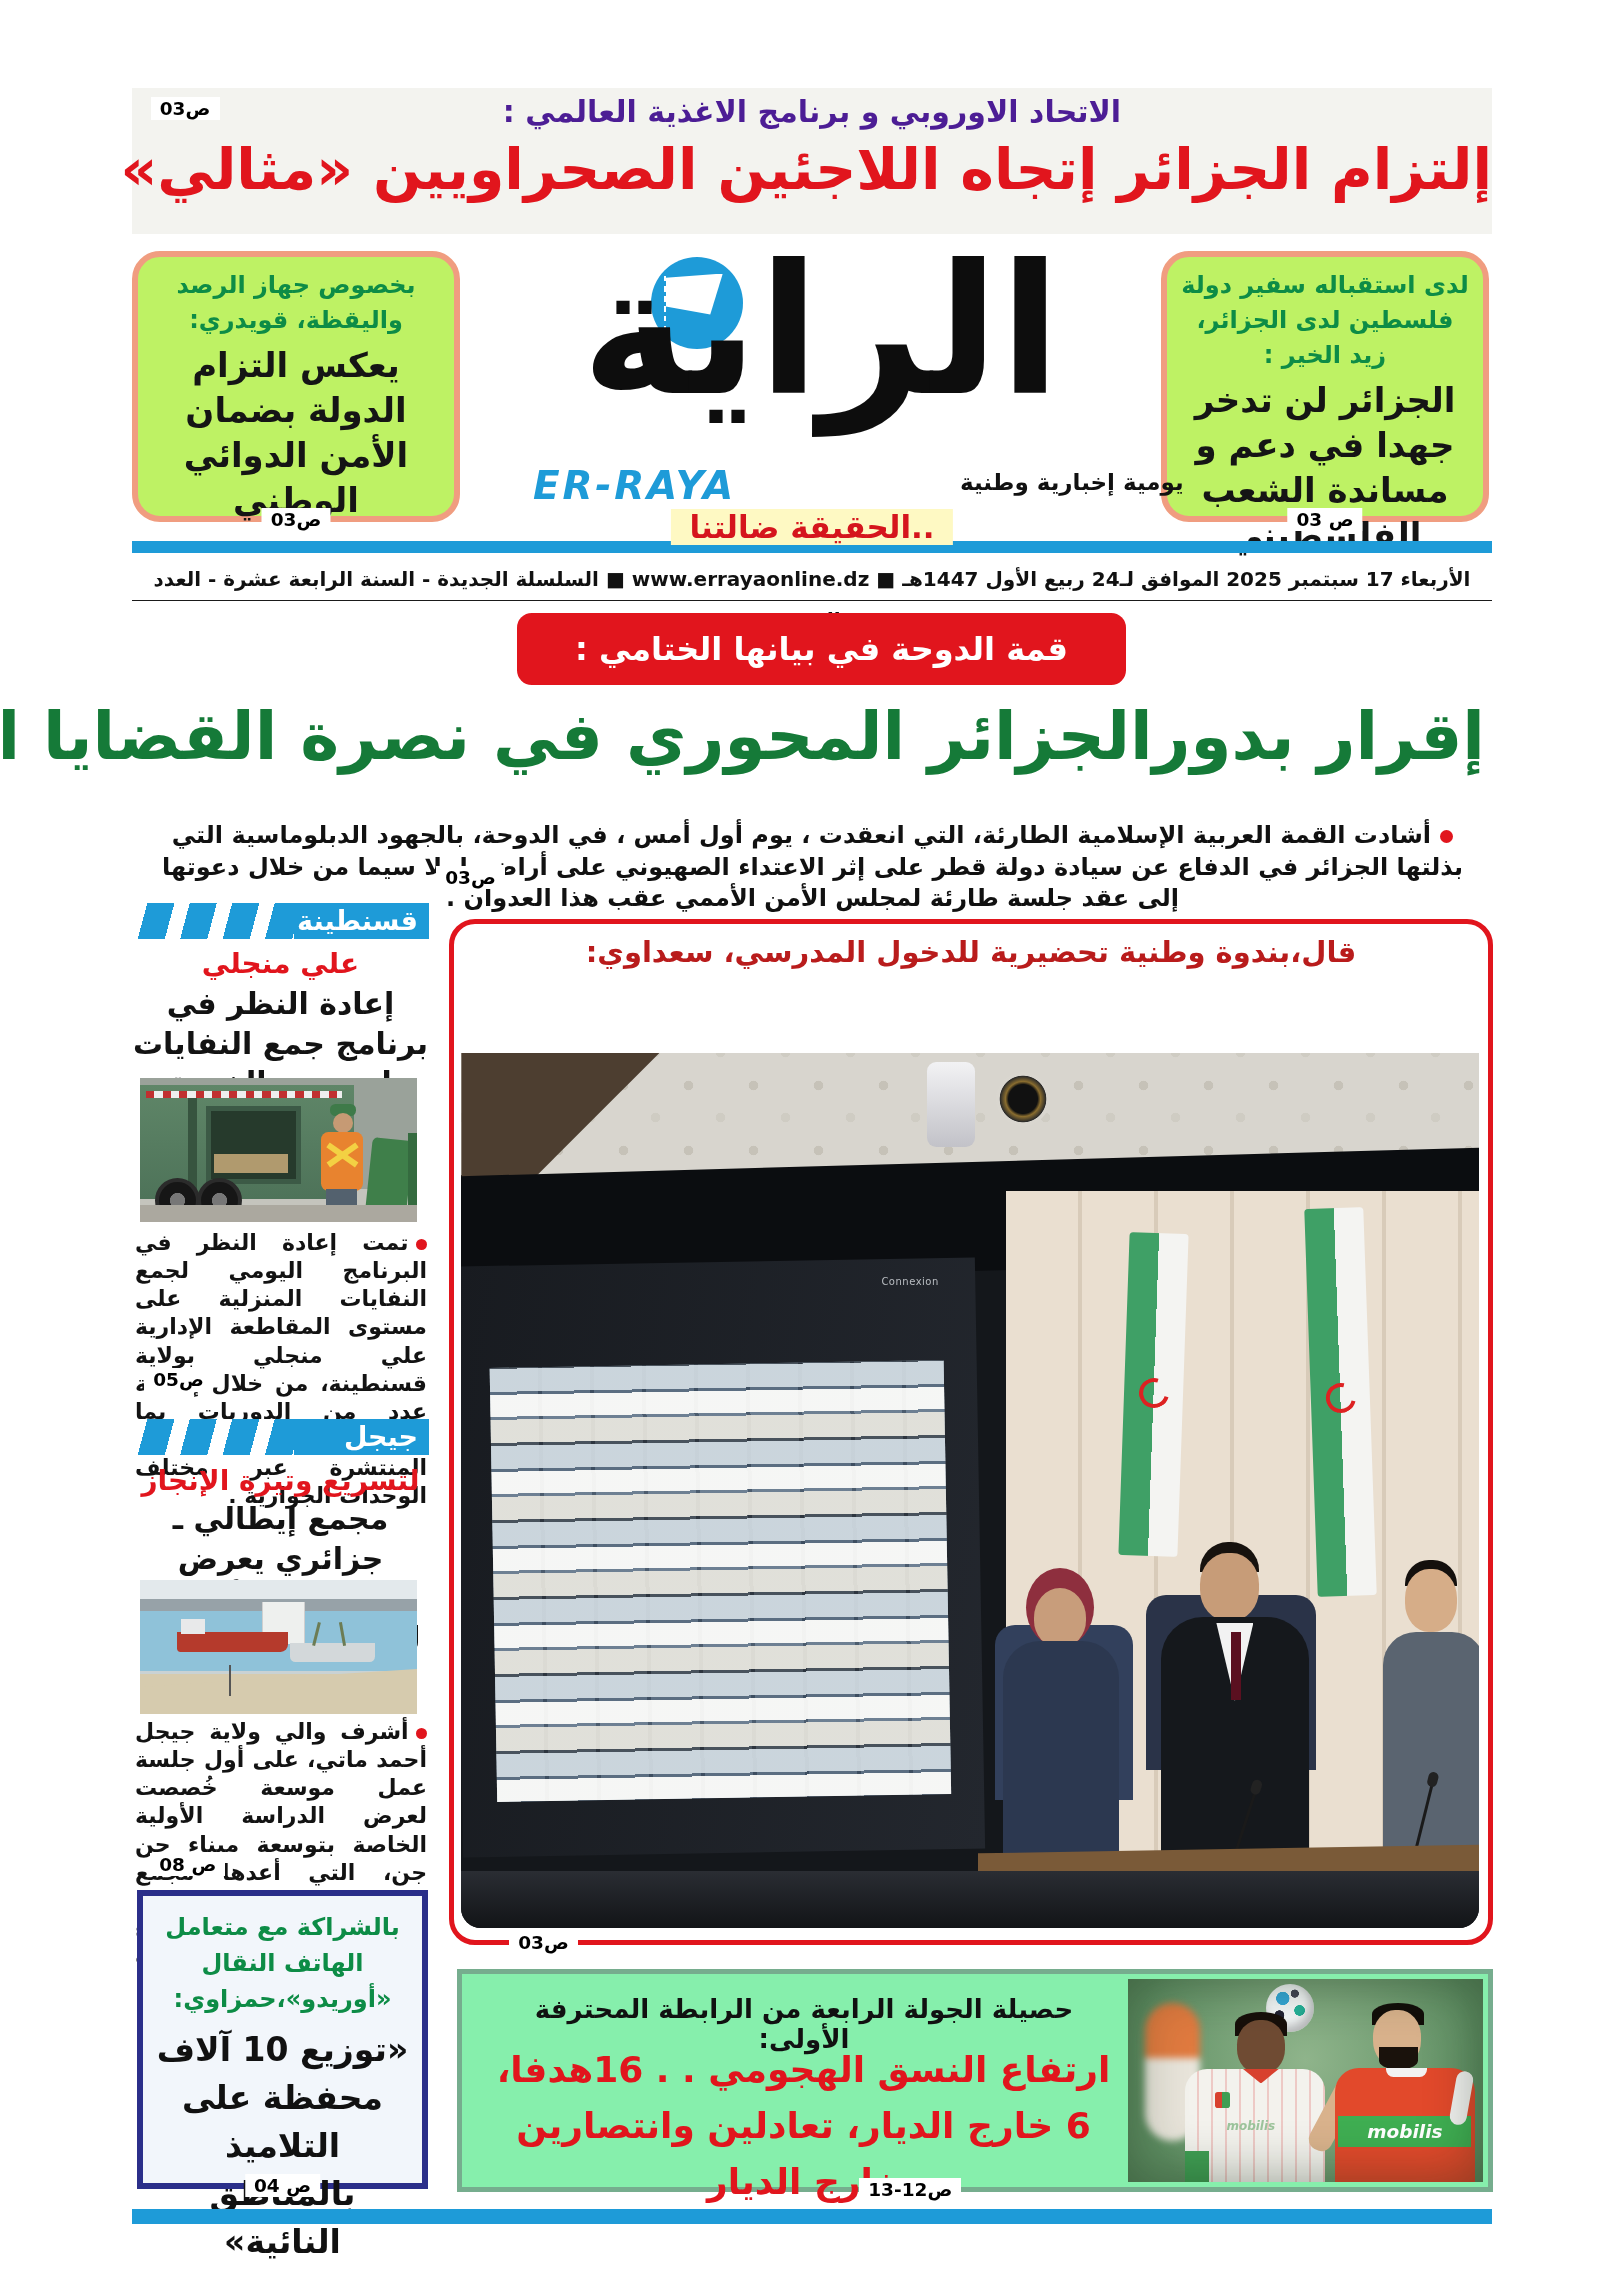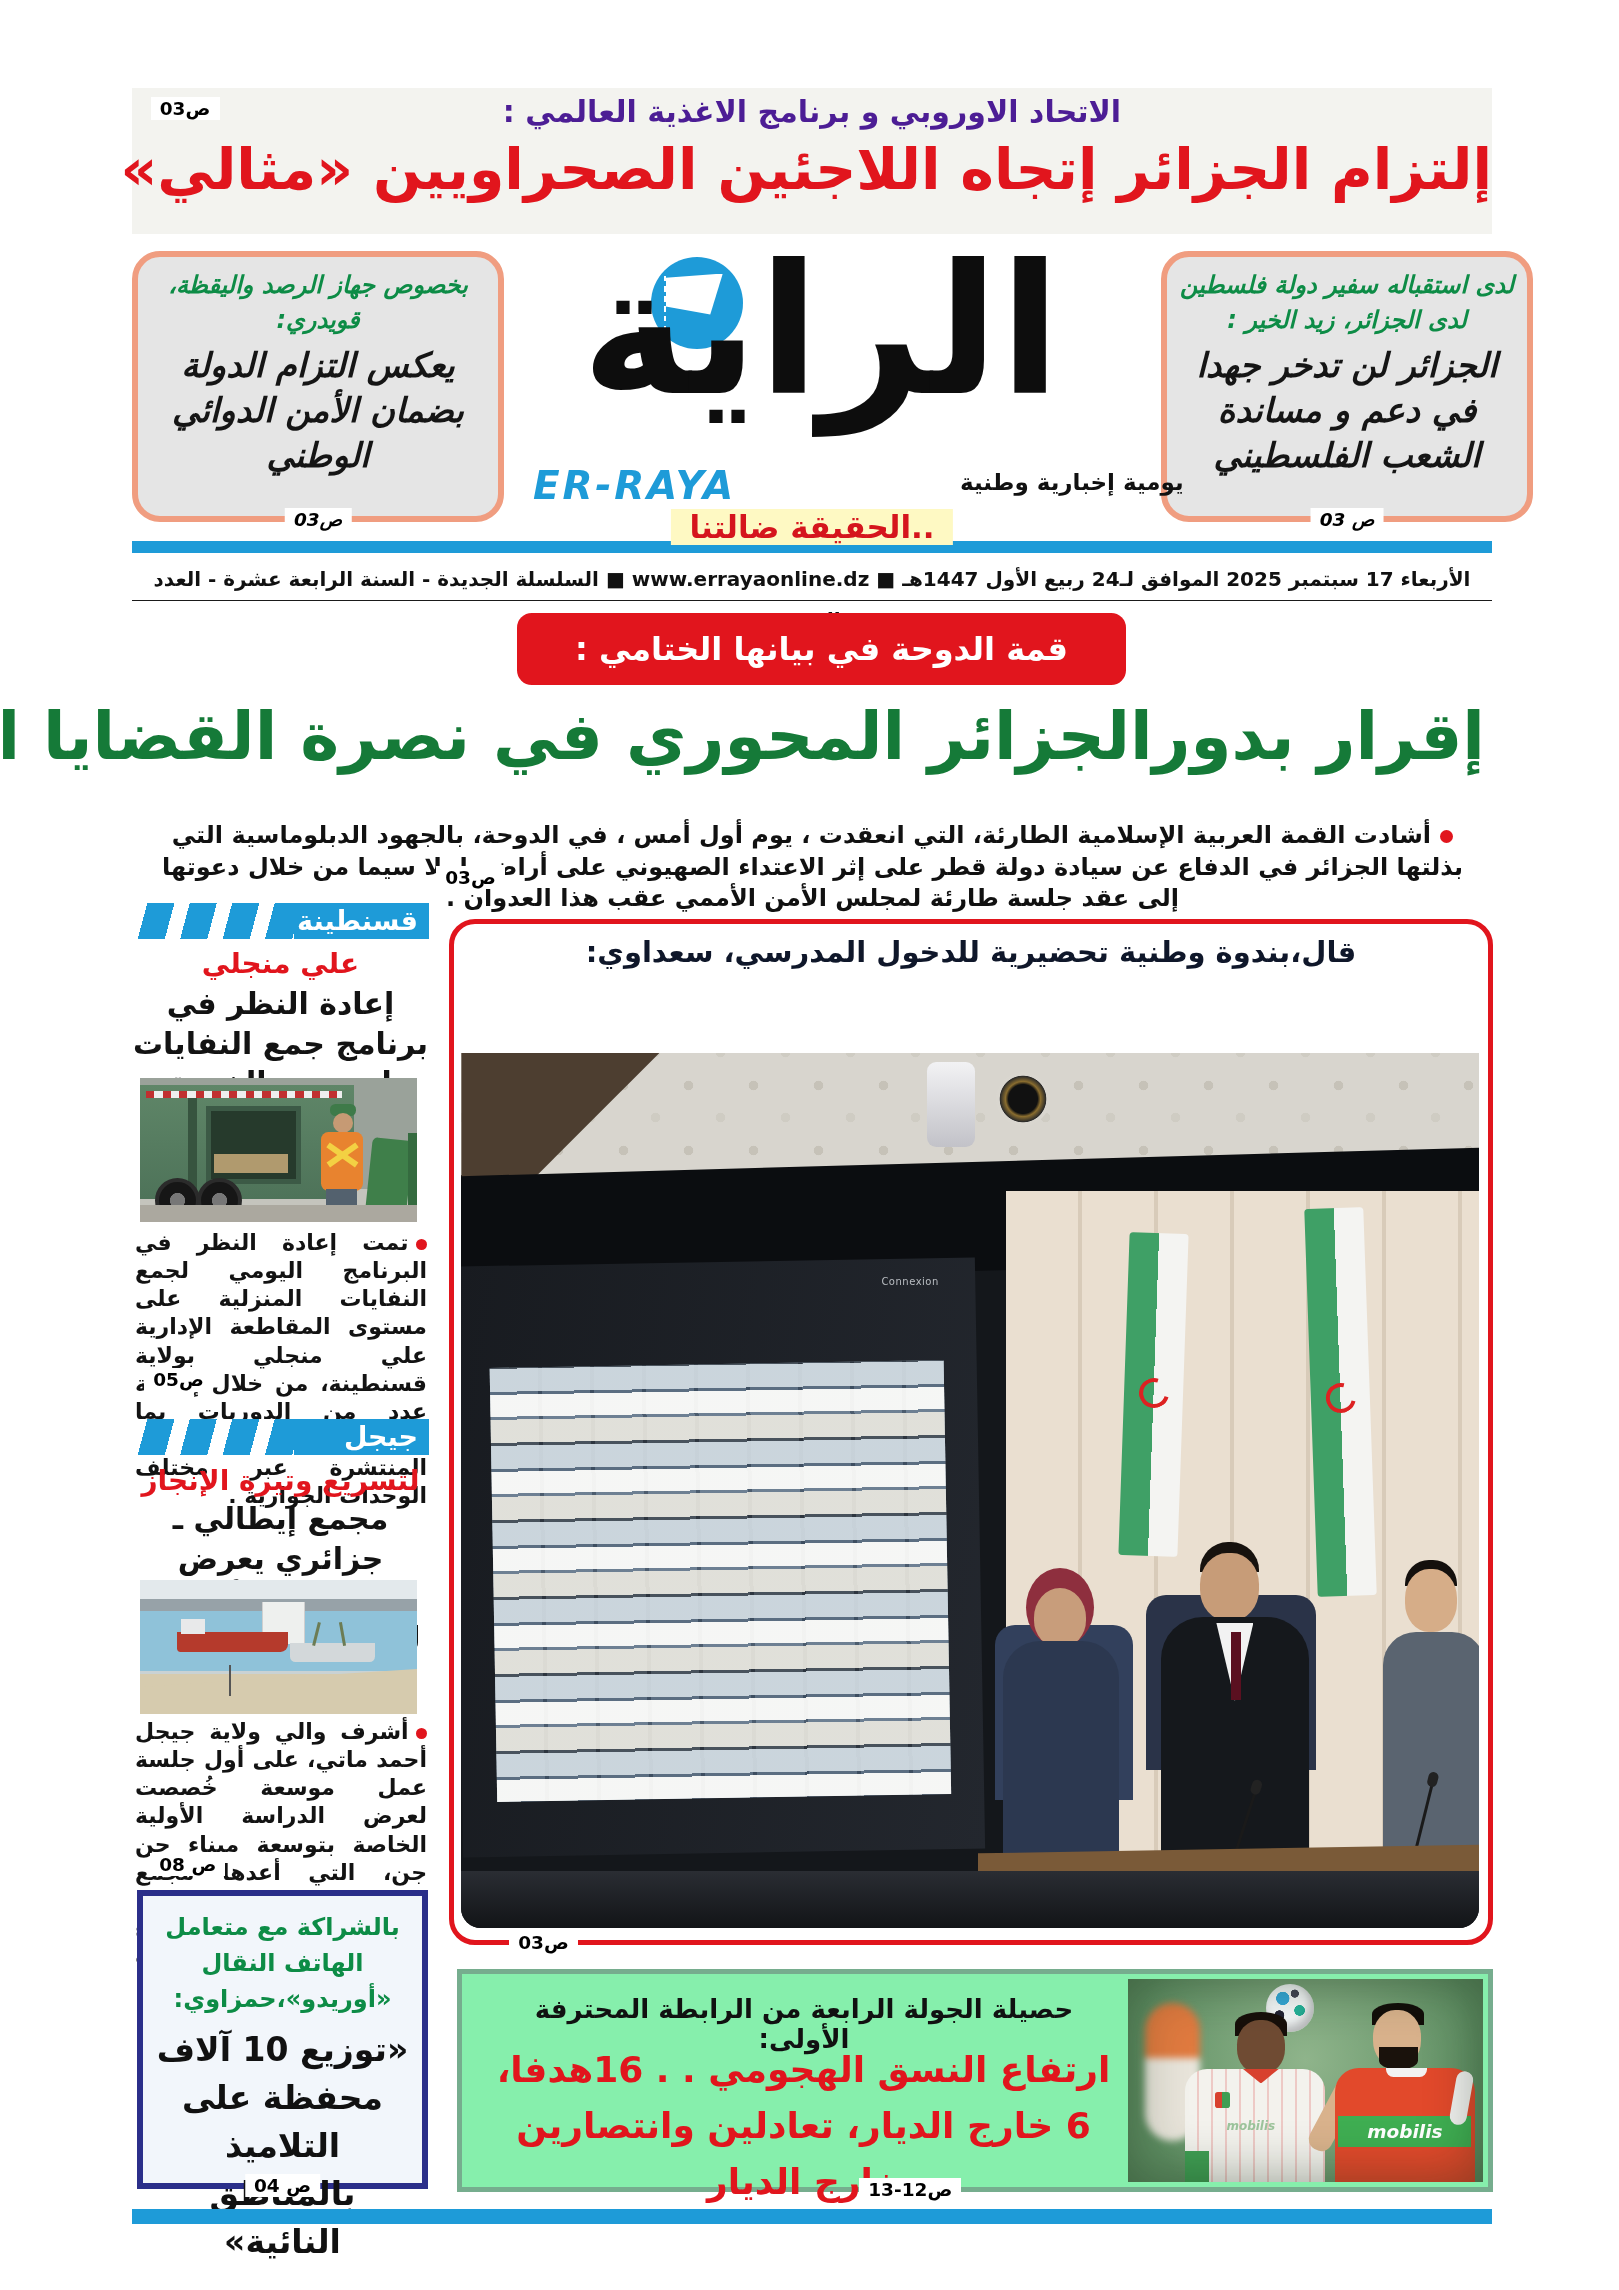--- a/index.html
+++ b/index.html
@@ -12,22 +12,22 @@
 
   
   .top-story{left:132px;top:88px;width:1360px;height:146px;background:#f3f3ef;}
   .ts-kicker{position:absolute;left:0;top:5.5px;width:100%;text-align:center;
              font-size:30px;font-weight:bold;color:#4c1d95;}
   .ts-headline{position:absolute;left:0;top:48px;width:100%;text-align:center;
                font-size:57px;font-weight:bold;color:#e1151d;white-space:nowrap;}
   .ts-ref{left:18.5px;top:9.2px;}
 
   
-  .side-box{width:372px;height:271px;top:251px;border:6.5px solid #f09d80;border-radius:28px;
-            background:#e5e5e5;box-sizing:border-box;font-style:italic;}
+  .side-box{width:328px;height:271px;top:251px;border:6.5px solid #f09d80;border-radius:28px;
+            background:#bef264;box-sizing:border-box;}
   .side-box.left{left:132px;} .side-box.right{left:1161px;}
   .sb-kicker{margin:11px 9.2px 0;text-align:center;font-size:24px;line-height:1.45;
              font-weight:bold;color:#0d8c46;}
   .sb-headline{margin:5.5px 7.4px 0;text-align:center;font-size:34px;line-height:1.32;
                font-weight:bold;color:#151515;}
   .sb-ref{left:50%;transform:translateX(-50%);bottom:-14.8px;}
 
   
   .logo-circle{left:651px;top:257px;width:92px;height:92px;border-radius:50%;
                background:#1e9bd8;z-index:1;}
@@ -119,21 +119,21 @@
   .wb-kicker{margin:13px 5.5px 0;text-align:center;font-size:24px;line-height:1.5;
              font-weight:bold;color:#0d8c46;}
   .wb-headline{margin:9.2px 3.7px 0;text-align:center;font-size:33px;line-height:1.45;
                font-weight:bold;color:#111;}
   .wb-ref{left:50%;transform:translateX(-50%);bottom:-14px;}
 
   
   .main-article{left:449px;top:919px;width:1044px;height:1026px;border:5.5px solid #e1151d;
                 border-radius:26px;background:#fff;box-sizing:border-box;}
   .ma-kicker{position:absolute;left:0;top:11px;width:100%;text-align:center;font-size:29px;
-             font-weight:bold;color:#0f172a;}
+             font-weight:bold;color:#b91c1c;}
   .ma-headline{position:absolute;left:0;top:54px;width:100%;text-align:center;font-size:42px;
                font-weight:bold;color:#e1151d;white-space:nowrap;}
   .ma-ref{left:55px;bottom:-14px;}
 
   .photo-main{position:absolute;left:7.4px;top:129px;width:1018px;height:875px;background:#14171b;
               border-radius:0 0 20px 20px;overflow:hidden;}
   .pm-ceiling{position:absolute;left:0;top:0;width:100%;height:122px;background:#d8d5ce;
       background-image:radial-gradient(#c6c2b8 10%,transparent 11%),
                        radial-gradient(#cfccc3 10%,transparent 11%);
       background-size:65px 65px;background-position:0 0,32px 32px;}

